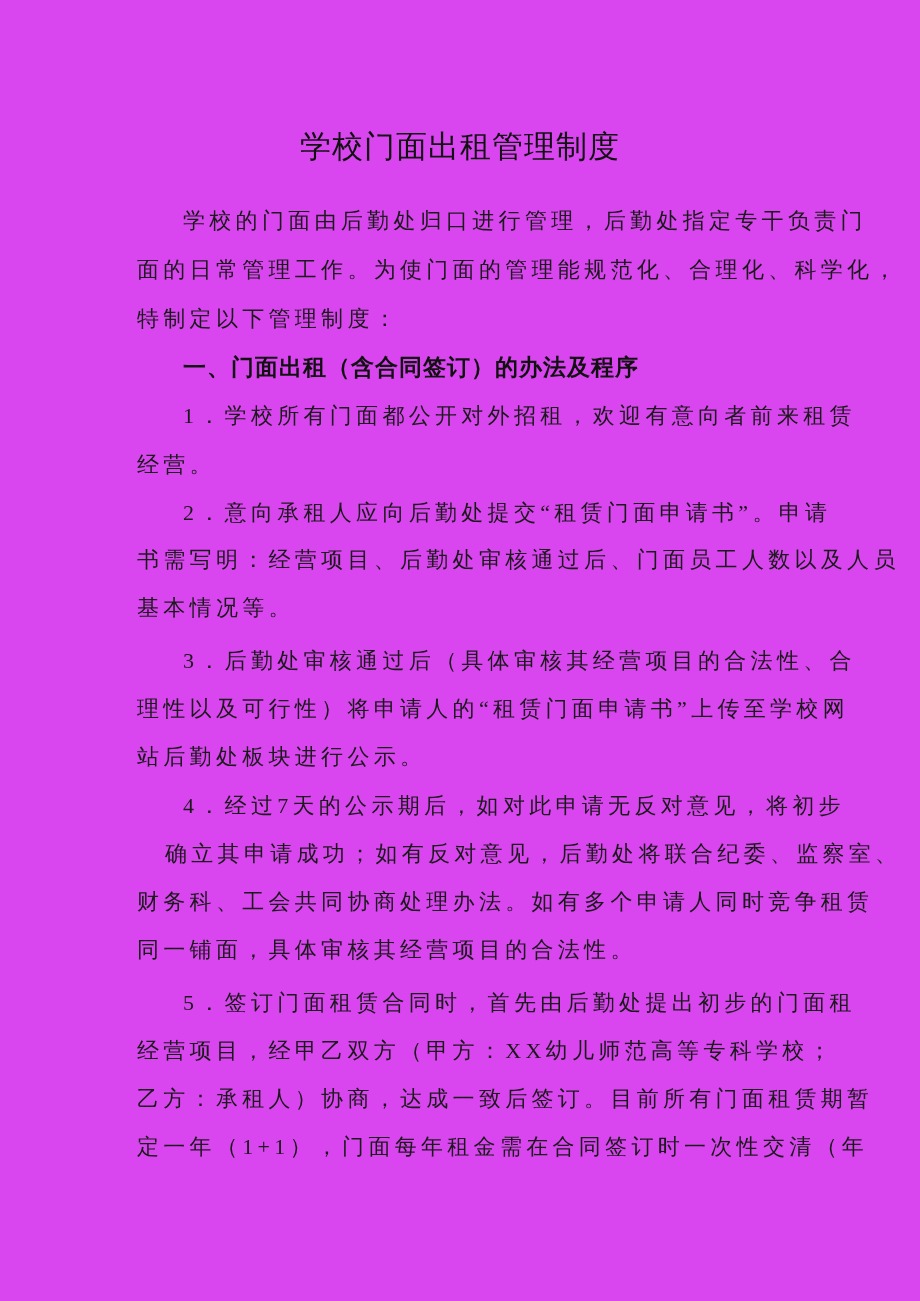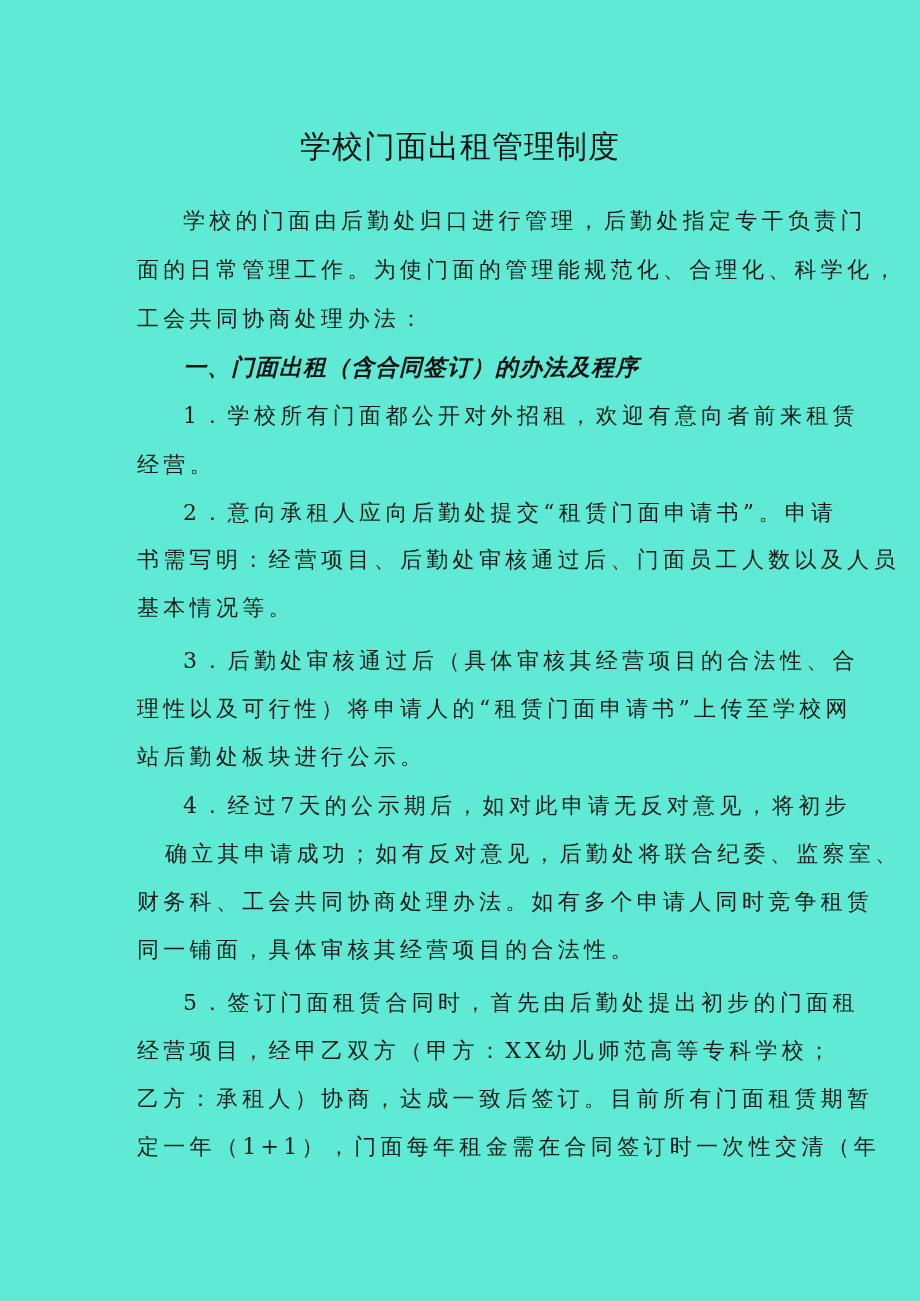--- a/index.html
+++ b/index.html
@@ -13,21 +13,21 @@
       position: relative;
       overflow: hidden;
       color: #111111;
     }
     .page {
       position: absolute;
       left: 0;
       top: 0;
       width: 920px;
       height: 1301px;
-      background: #5eead4;
+      background: #d946ef;
     }
     .doc-title {
       position: absolute;
       left: 0;
       top: 126px;
       width: 920px;
       text-align: center;
       font-family: "DejaVu Sans", sans-serif;
       font-size: 31px;
       line-height: 40px;
@@ -44,20 +44,21 @@
       font-size: 22px;
       color: #1a1a1a;
     }
     .line {
       position: absolute;
       left: 0;
       white-space: nowrap;
       letter-spacing: 4.3px;
       height: 30px;
       line-height: 30px;
+      font-family: Liberation Serif, serif;
     }
     .line.indent {
       left: 46px;
     }
     .heading-line {
       position: absolute;
       left: 46px;
       white-space: nowrap;
       font-family: "DejaVu Sans", sans-serif;
       font-size: 23px;
@@ -72,24 +73,24 @@
 
 <div class="page">
 
   <h1 class="doc-title">学校门面出租管理制度</h1>
 
   <div class="body-block" style="top:0;">
 
     <div>
       <div class="line indent" style="top:206px;">学校的门面由后勤处归口进行管理，后勤处指定专干负责门</div>
       <div class="line" style="top:255px;">面的日常管理工作。为使门面的管理能规范化、合理化、科学化，</div>
-      <div class="line" style="top:304px;">工会共同协商处理办法：</div>
+      <div class="line" style="top:304px;">特制定以下管理制度：</div>
     </div>
 
-    <div class="heading-line" style="top:352px;font-style:italic;">一、门面出租（含合同签订）的办法及程序</div>
+    <div class="heading-line" style="top:352px;">一、门面出租（含合同签订）的办法及程序</div>
 
     <div>
       <div class="line indent" style="top:401px;">1．学校所有门面都公开对外招租，欢迎有意向者前来租赁</div>
       <div class="line" style="top:450px;">经营。</div>
     </div>
 
     <div>
       <div class="line indent" style="top:498px;">2．意向承租人应向后勤处提交“租赁门面申请书”。申请</div>
       <div class="line" style="top:545px;">书需写明：经营项目、后勤处审核通过后、门面员工人数以及人员</div>
       <div class="line" style="top:593px;">基本情况等。</div>

